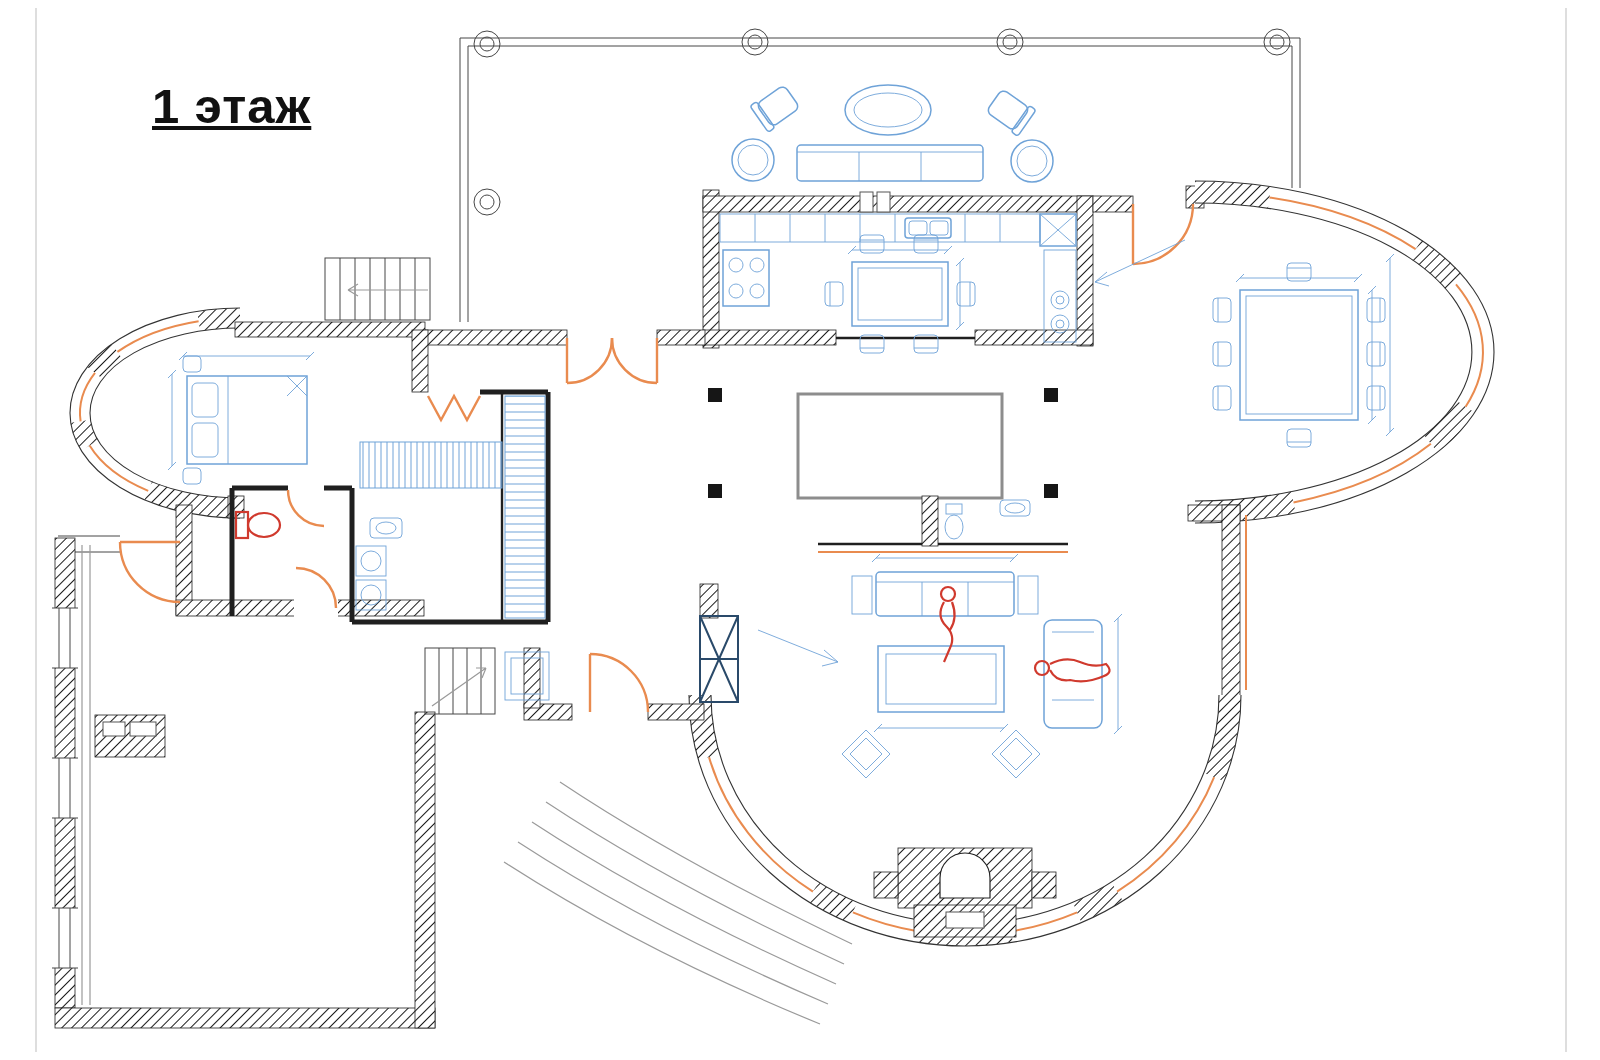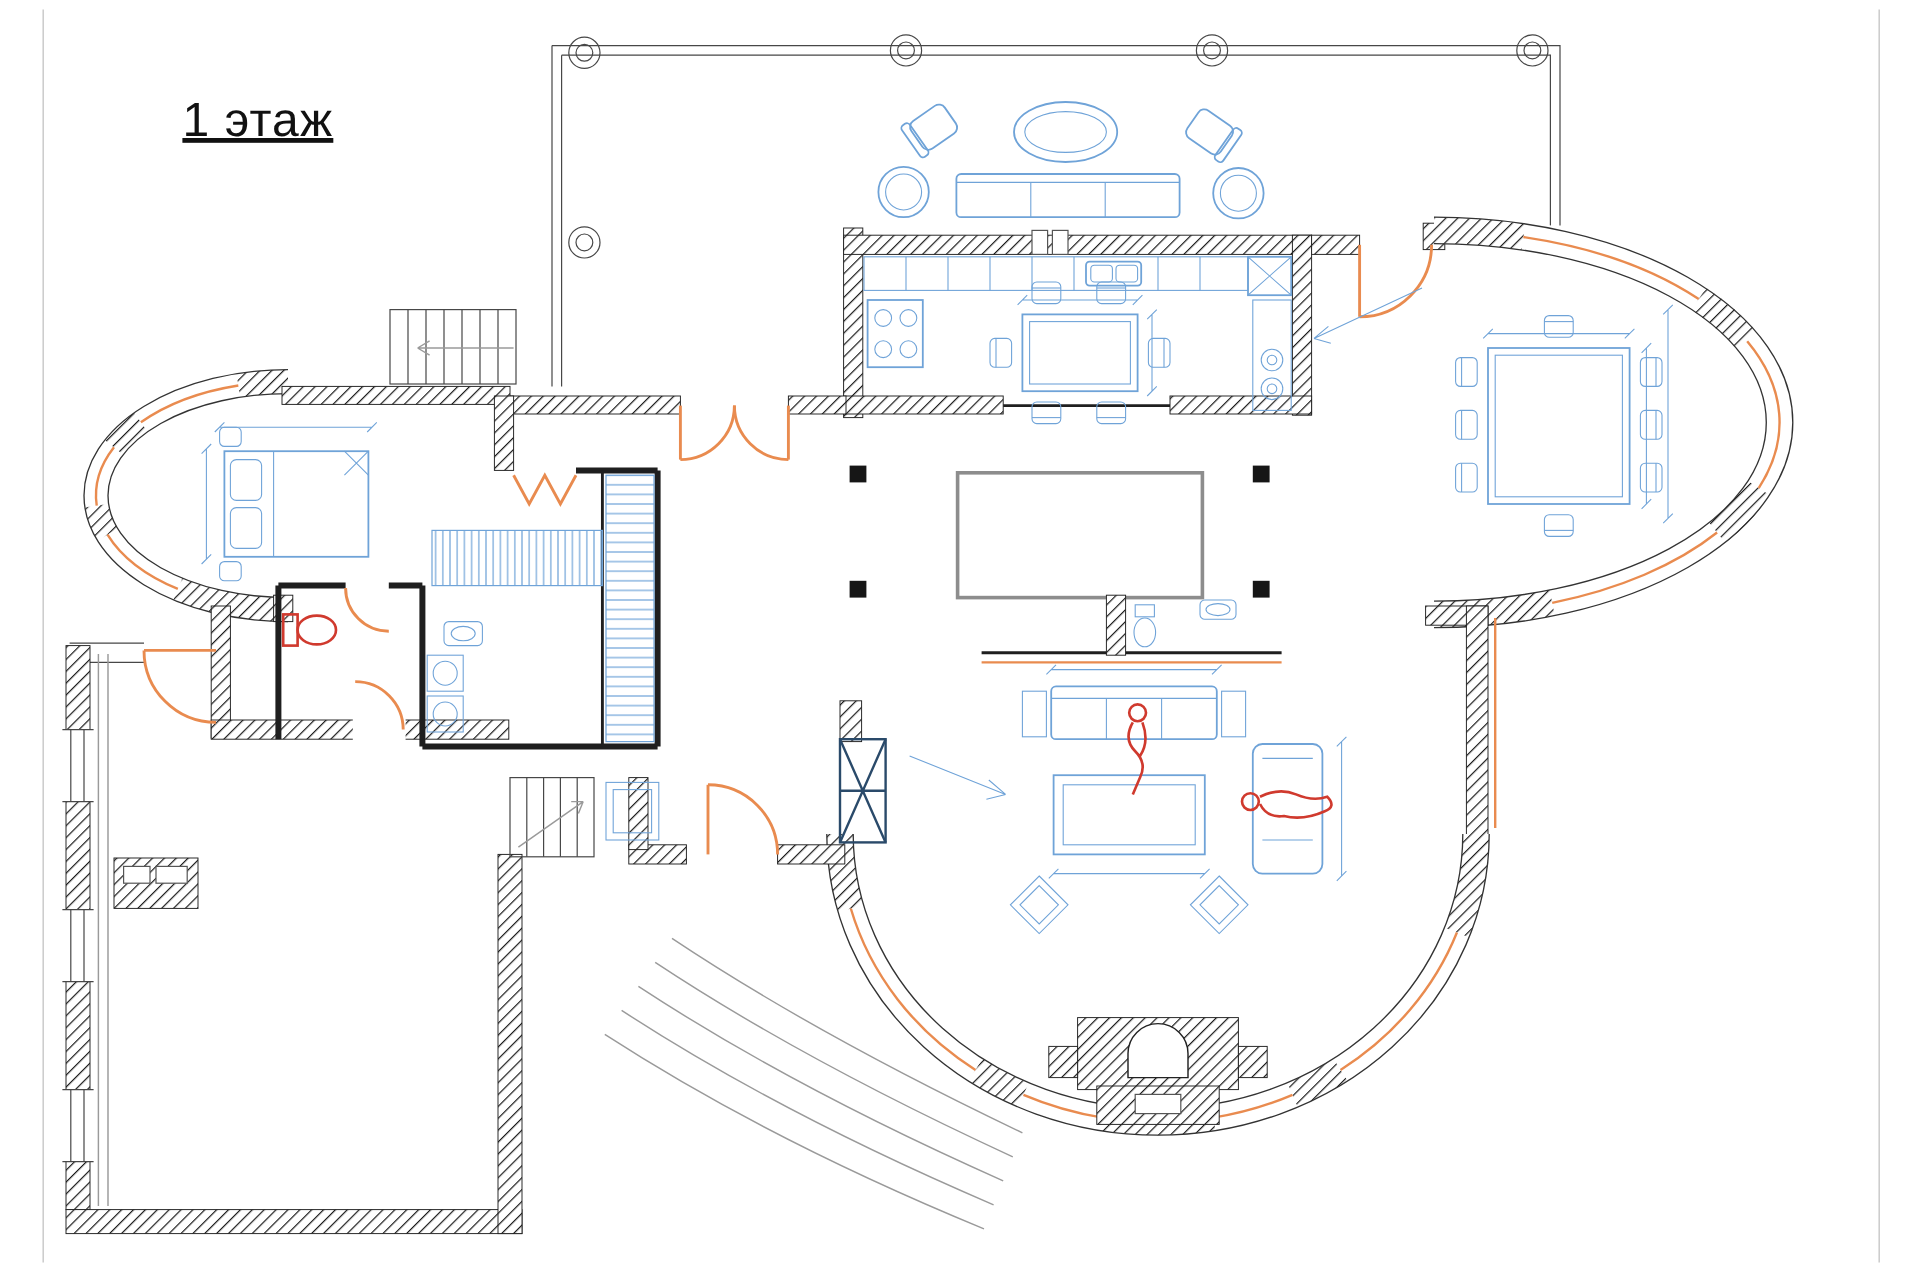--- a/index.html
+++ b/index.html
@@ -1,19 +1,19 @@
 <!DOCTYPE html>
 <html style="--color-background: #ffffff; --color-wall: #1a1a1a; --color-furniture: #6fa3d8; --color-accent: #e98b4f; --color-figure: #d03a2e; --color-gray: #9a9a9a;"><head>
 <meta charset="utf-8">
 <style>
   html,body{margin:0;padding:0;background:#fff;}
   .sheet{position:relative;width:1600px;height:1060px;background:var(--color-background,#fff);overflow:hidden;
          font-family:"Liberation Sans",sans-serif;}
-  .plan-title{position:absolute;left:152px;top:78px;font-size:40px;color:#111;
-              text-decoration:underline;letter-spacing:1px;}
+  .plan-title{position:absolute;left:152px;top:78px;font-size:49px;color:#111;
+              text-decoration:underline;letter-spacing:1px;font-weight:bold;}
   svg{position:absolute;left:0;top:0;}
   .band{fill:none;stroke:url(#h);}
   .wallf{fill:url(#h);stroke:#222;stroke-width:.8;}
   .outline{fill:none;stroke:#333;stroke-width:1.1;}
   .white-gap{fill:none;stroke:#fff;}
   .orange{fill:none;stroke:var(--color-accent,#e98b4f);stroke-width:2.4;}
   .orangeln{fill:none;stroke:var(--color-accent,#e98b4f);stroke-width:2;}
   .blue{fill:none;stroke:var(--color-furniture,#6fa3d8);stroke-width:1.5;}
   .blue-thin{fill:none;stroke:var(--color-furniture,#6fa3d8);stroke-width:.9;}
   .shelf{fill:url(#pshelf);stroke:var(--color-furniture,#6fa3d8);stroke-width:1;}

